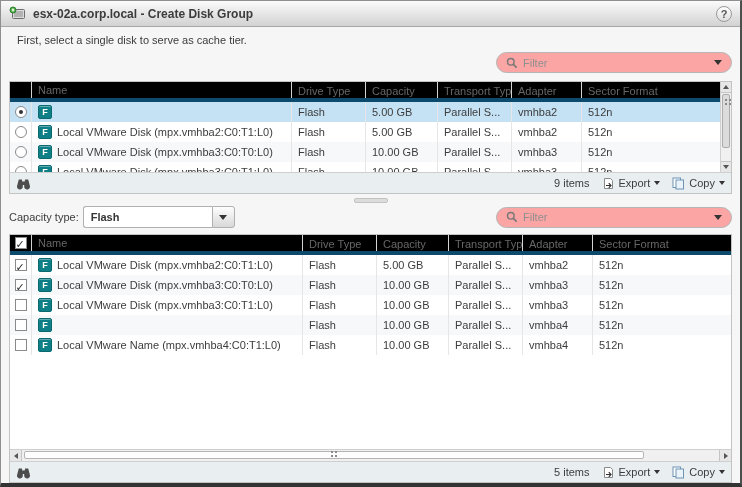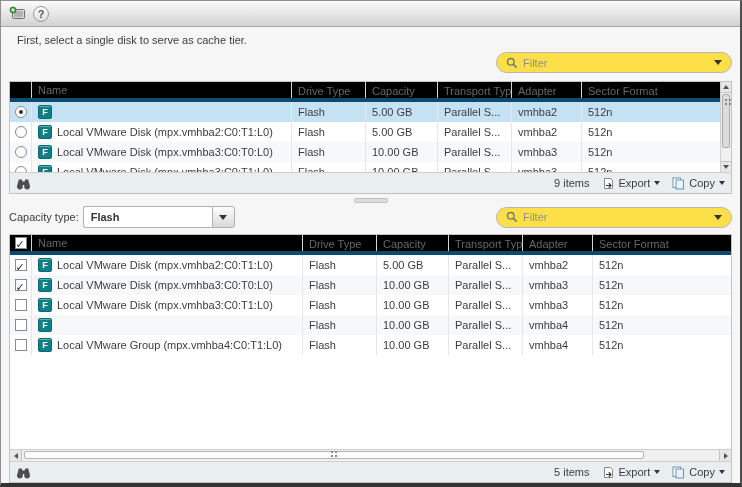--- a/index.html
+++ b/index.html
@@ -19,21 +19,21 @@
     width:16px; height:16px; border-radius:50%; border:1px solid #9a9a9a;
     background:linear-gradient(#fff,#ddd); color:#555; font-size:11px; font-weight:bold;
     display:flex; align-items:center; justify-content:center; cursor:default;
   }
   
   .body{ flex:1; display:flex; flex-direction:column; padding:5px 8px 0 8px; overflow:hidden; }
   .instruction{ font-size:11px; color:#3c3c3c; margin:2px 0 6px 8px; }
   
   .filter-row{ display:flex; justify-content:flex-end; margin-bottom:8px; }
   .filter-box{
-    width:236px; height:21px; border:1px solid #b5b5b5; border-radius:11px; background:#fde047;
+    width:236px; height:21px; border:1px solid #b5b5b5; border-radius:11px; background:#fca5a5;
     display:flex; align-items:center; padding:0 9px; gap:5px;
   }
   .filter-box input{
     flex:1; border:none; outline:none; font-size:11px; color:#444; background:transparent;
     font-family:"Liberation Sans","DejaVu Sans",sans-serif;
   }
   .filter-box input::placeholder{ color:#8f8f8f; }
   .caret{ width:0; height:0; border-left:4px solid transparent; border-right:4px solid transparent; border-top:5px solid #333; }
   
   .grid{ border:1px solid #c3c3c3; background:#fff; position:relative; }
@@ -114,20 +114,21 @@
 
   <div class="titlebar">
     <svg width="17" height="16" viewBox="0 0 17 16">
       <rect x="3.5" y="3.5" width="12" height="9" rx="1" fill="#dcdcdc" stroke="#6e6e6e"></rect>
       <line x1="5" y1="6" x2="14" y2="6" stroke="#8a8a8a"></line>
       <line x1="5" y1="8" x2="14" y2="8" stroke="#8a8a8a"></line>
       <line x1="5" y1="10" x2="14" y2="10" stroke="#8a8a8a"></line>
       <circle cx="4" cy="4" r="3" fill="#4caf3f" stroke="#2e7d32"></circle>
       <path d="M4 2.6v2.8M2.6 4h2.8" stroke="#fff" stroke-width="1.1"></path>
     </svg>
+    <span class="title">esx-02a.corp.local - Create Disk Group</span>
     <span class="help-btn">?</span>
   </div>
 
   <div class="body">
 
     <div class="instruction">First, select a single disk to serve as cache tier.</div>
 
     <div class="filter-row">
       <div class="filter-box">
         <svg width="12" height="12" viewBox="0 0 12 12">
@@ -336,21 +337,21 @@
           <span class="cell c-trans">Parallel S...</span>
           <span class="cell c-adapter">vmhba4</span>
           <span class="cell c-sector">512n</span>
         </div>
         <div class="row">
           <span class="cell c-sel">
               <span class="checkbox"></span>
             </span>
           <span class="cell c-name">
               <span class="disk-icon" style="background: rgb(14, 127, 134);">F</span>
-              <span class="name-text">Local VMware Group (mpx.vmhba4:C0:T1:L0)</span>
+              <span class="name-text">Local VMware Name (mpx.vmhba4:C0:T1:L0)</span>
             </span>
           <span class="cell c-drive">Flash</span>
           <span class="cell c-cap">10.00 GB</span>
           <span class="cell c-trans">Parallel S...</span>
           <span class="cell c-adapter">vmhba4</span>
           <span class="cell c-sector">512n</span>
         </div>
       </div>
 
       <div class="filler"></div>

